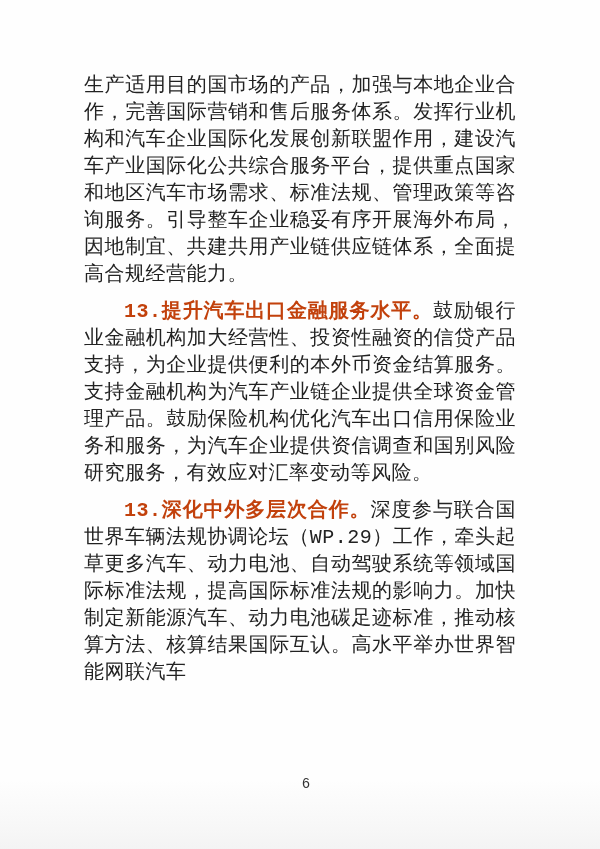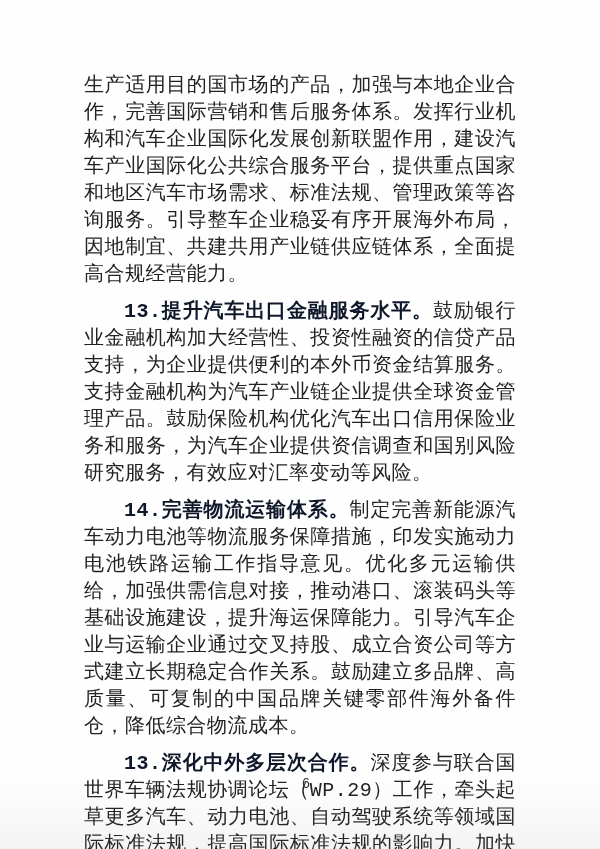--- a/index.html
+++ b/index.html
@@ -38,21 +38,21 @@
     line-height: 27px;
     color: #222222;
     text-align: justify;
     letter-spacing: 0.5px;
   }
   .content p.indent {
     text-indent: 40px;
   }
   .para-heading {
     font-weight: bold;
-    color: #0f172a;
+    color: #c2410c;
   }
   .page-number {
     position: absolute;
     top: 776px;
     left: 0;
     width: 100%;
     text-align: center;
     font-size: 14px;
     color: #333333;
   }
@@ -61,21 +61,20 @@
 <body>
 
 <div class="page">
 
   <div class="content">
 
     <p><span>生产适用目的国市场的产品，加强与本地企业合作，完善国际营销和售后服务体系。发挥行业机构和汽车企业国际化发展创新联盟作用，建设汽车产业国际化公共综合服务平台，提供重点国家和地区汽车市场需求、标准法规、管理政策等咨询服务。引导整车企业稳妥有序开展海外布局，因地制宜、共建共用产业链供应链体系，全面提高合规经营能力。</span></p>
 
     <p class="indent"><span class="para-heading">13.提升汽车出口金融服务水平。</span><span>鼓励银行业金融机构加大经营性、投资性融资的信贷产品支持，为企业提供便利的本外币资金结算服务。支持金融机构为汽车产业链企业提供全球资金管理产品。鼓励保险机构优化汽车出口信用保险业务和服务，为汽车企业提供资信调查和国别风险研究服务，有效应对汇率变动等风险。</span></p>
 
-    <p class="indent"><span class="para-heading">14.完善物流运输体系。</span><span>制定完善新能源汽车动力电池等物流服务保障措施，印发实施动力电池铁路运输工作指导意见。优化多元运输供给，加强供需信息对接，推动港口、滚装码头等基础设施建设，提升海运保障能力。引导汽车企业与运输企业通过交叉持股、成立合资公司等方式建立长期稳定合作关系。鼓励建立多品牌、高质量、可复制的中国品牌关键零部件海外备件仓，降低综合物流成本。</span></p>
 
     <p class="indent"><span class="para-heading">13.深化中外多层次合作。</span><span>深度参与联合国世界车辆法规协调论坛（WP.29）工作，牵头起草更多汽车、动力电池、自动驾驶系统等领域国际标准法规，提高国际标准法规的影响力。加快制定新能源汽车、动力电池碳足迹标准，推动核算方法、核算结果国际互认。高水平举办世界智能网联汽车</span></p>
 
   </div>
 
   <div class="page-number">6</div>
 
   <div class="scan-shade"></div>
 
 </div>

